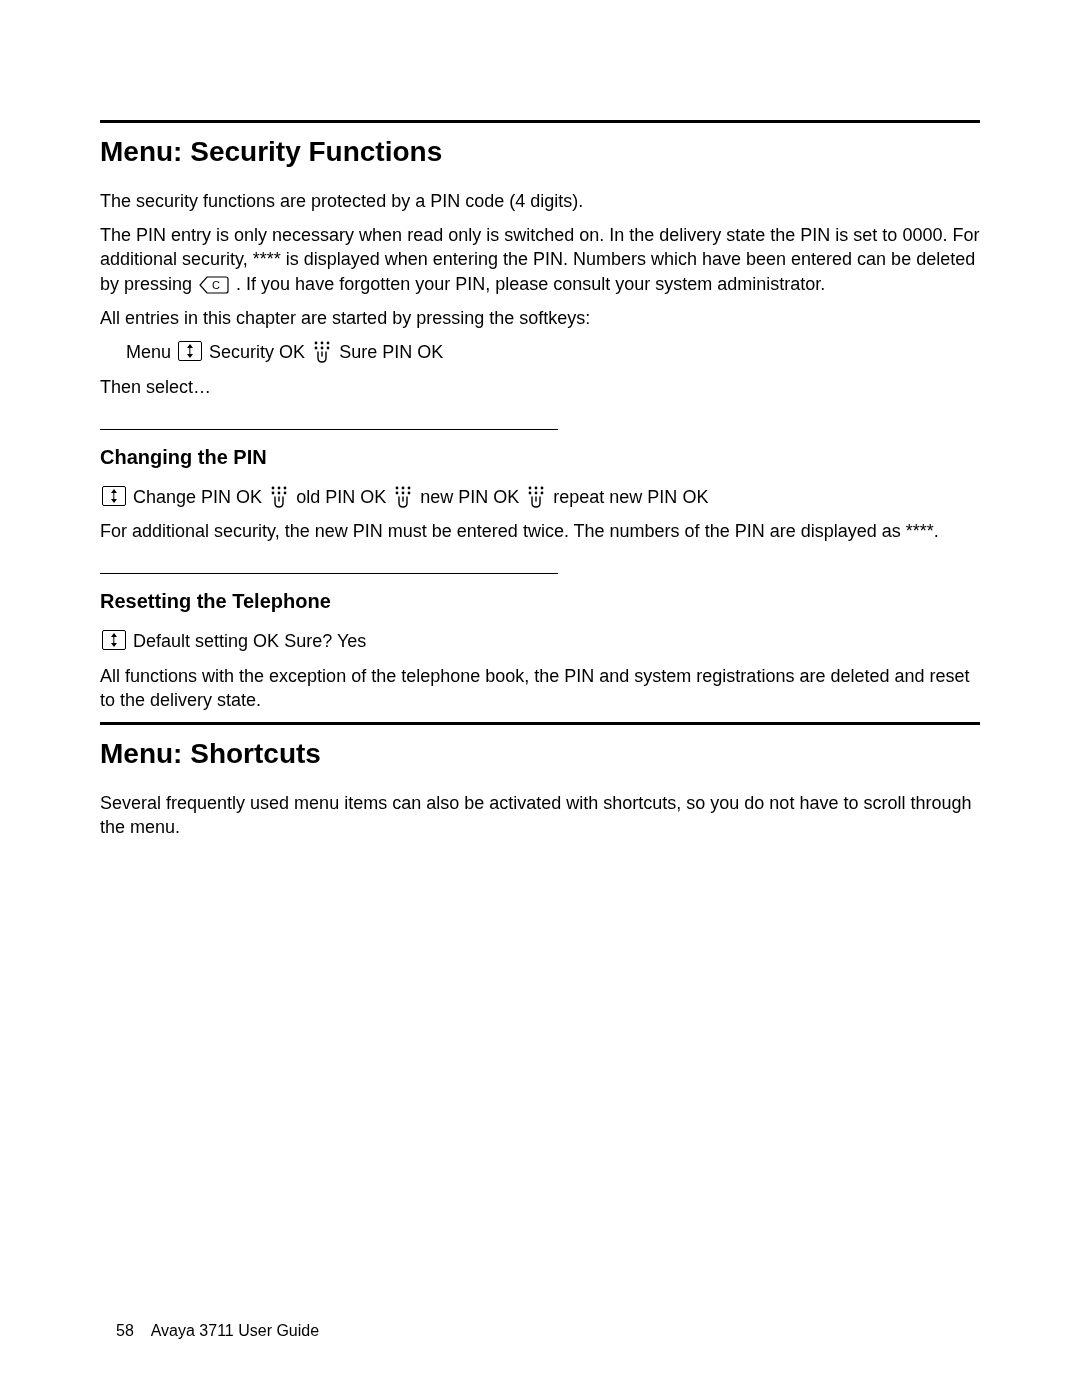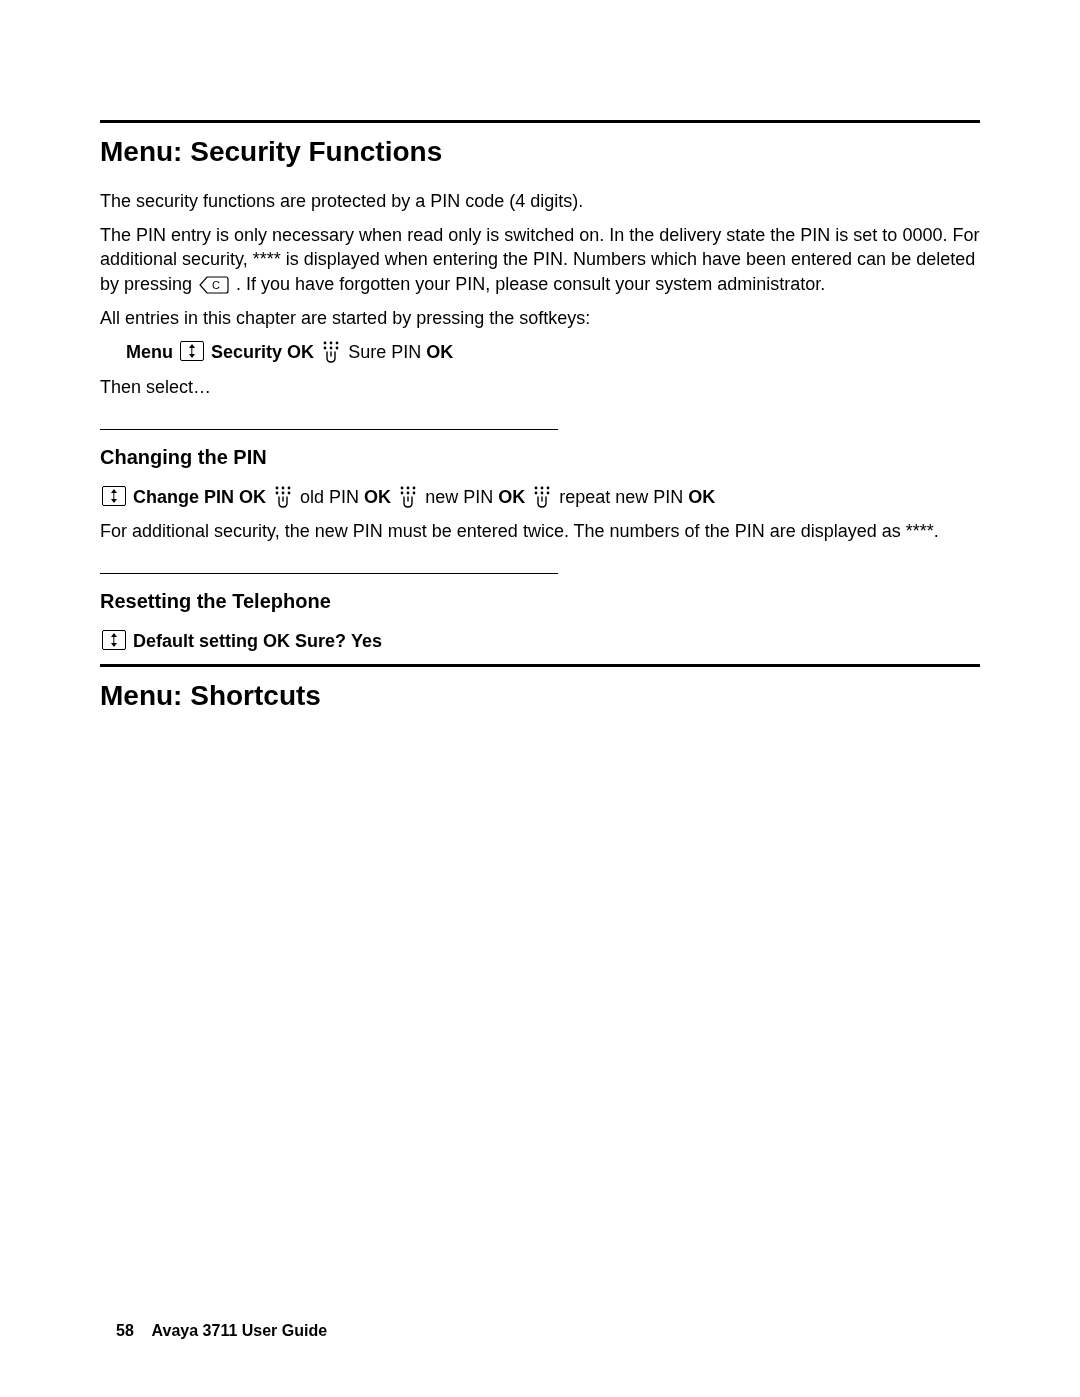--- a/index.html
+++ b/index.html
@@ -37,21 +37,21 @@
   h2 {
     font-size: 20px;
     font-weight: bold;
     margin: 6px 0 14px 0;
   }
   .body-indent {
   }
   p {
     margin: 10px 0;
   }
-  .bold { font-weight: bold; }
+  .bold { font-weight: normal; }
   .seq {
     margin: 10px 0 10px 0;
   }
   .seq-indent {
     margin-left: 26px;
   }
   .footer {
     position: absolute;
     bottom: 55px;
     left: 116px;
@@ -225,26 +225,28 @@
     <div class="seq">
       <span class="nav-icon"><span class="stem"></span></span>
       <span class="bold">Default setting</span>
       <span> </span>
       <span class="bold">OK</span>
       <span> </span>
       <span class="bold">Sure?</span>
       <span> </span>
       <span class="bold">Yes</span>
     </div>
+    <p>All functions with the exception of the telephone book, the PIN and system registrations are deleted and reset to the delivery state.</p>
   </div>
 
   <hr class="thick sec2-top">
   <h1>Menu: Shortcuts</h1>
 
   <div class="body-indent">
+    <p>Several frequently used menu items can also be activated with shortcuts, so you do not have to scroll through the menu.</p>
   </div>
 
   <div class="footer">
     <span class="bold">58</span>
     <span>&nbsp;&nbsp;</span>
     <span class="bold">Avaya 3711 User Guide</span>
   </div>
 
 </div>
 

